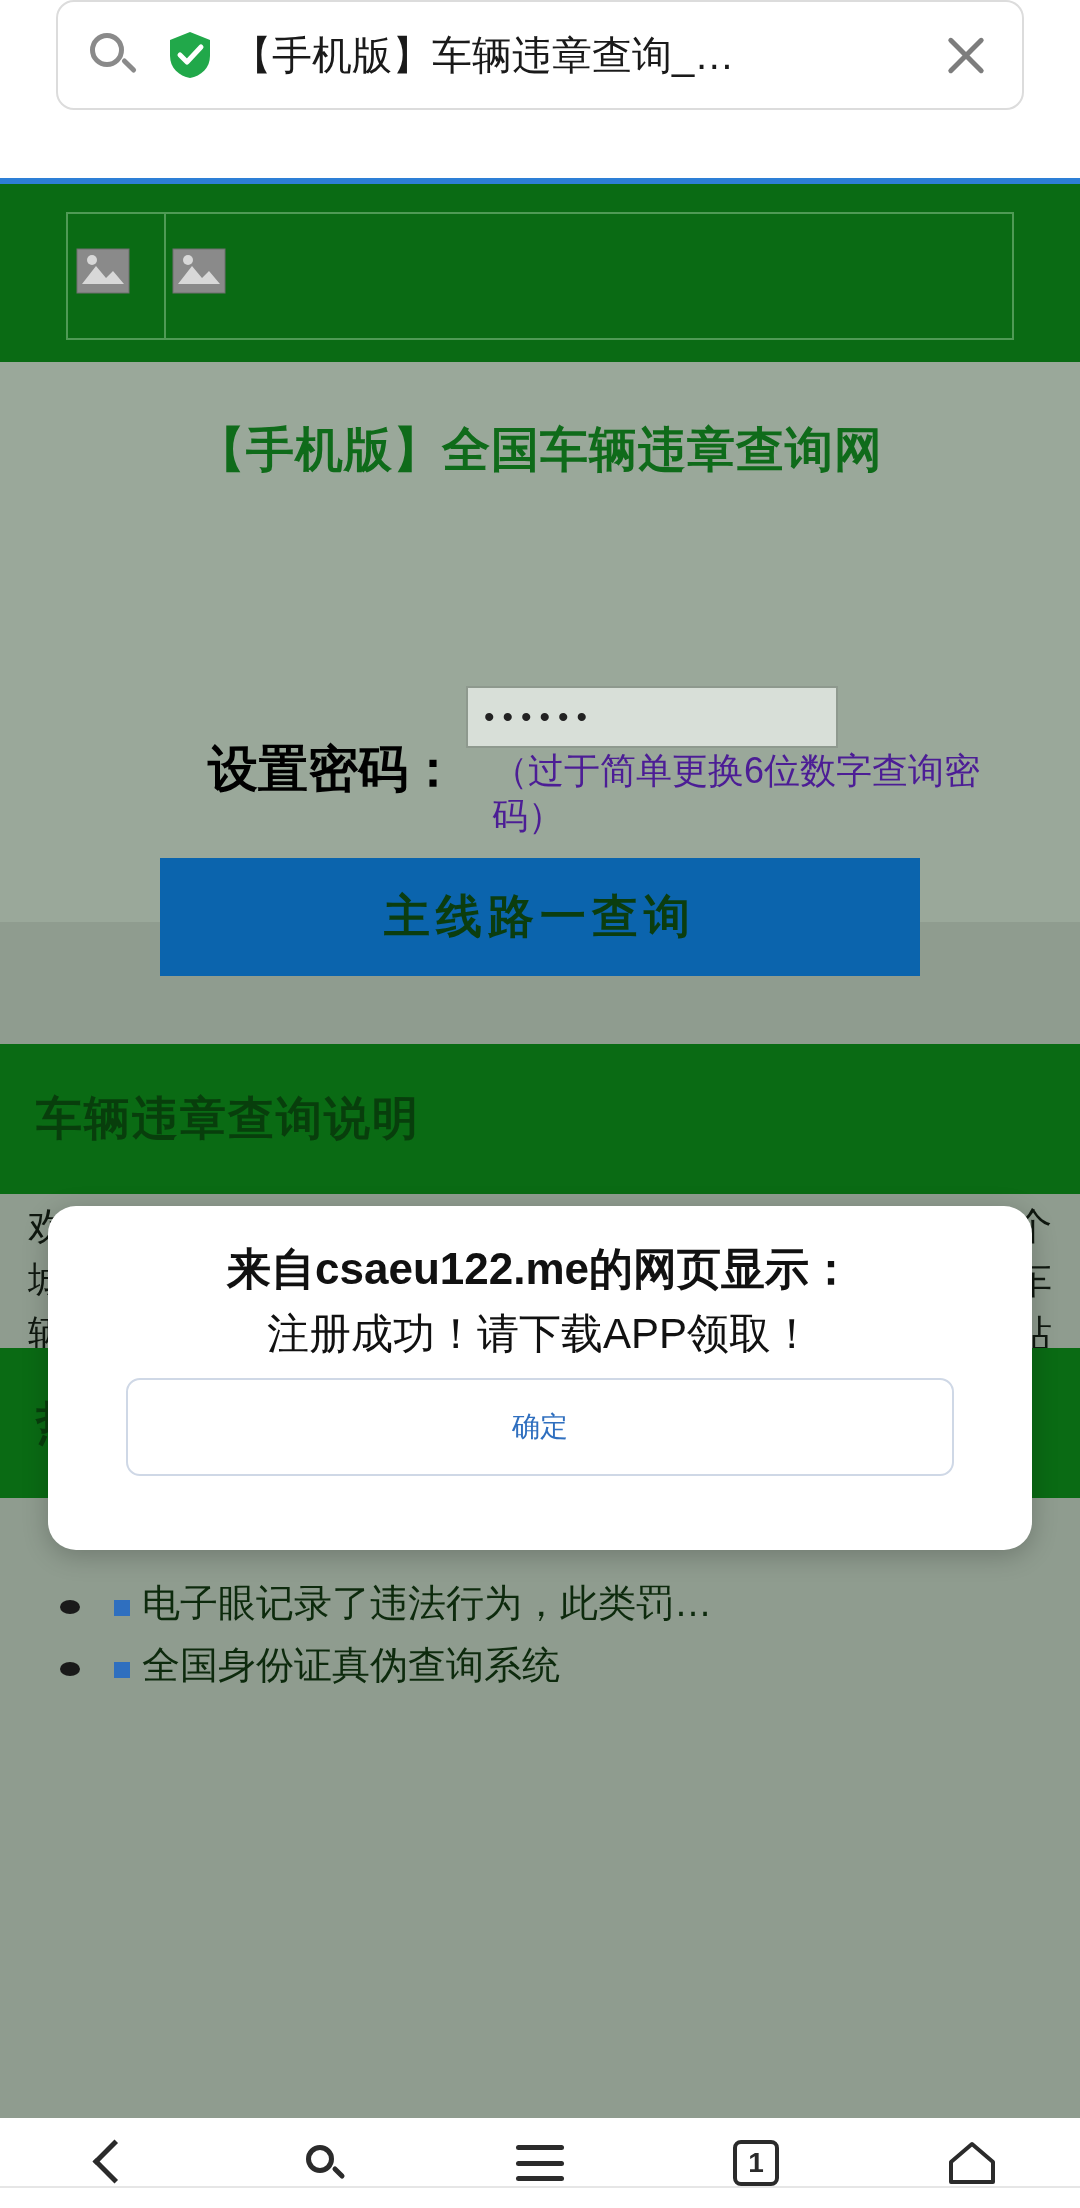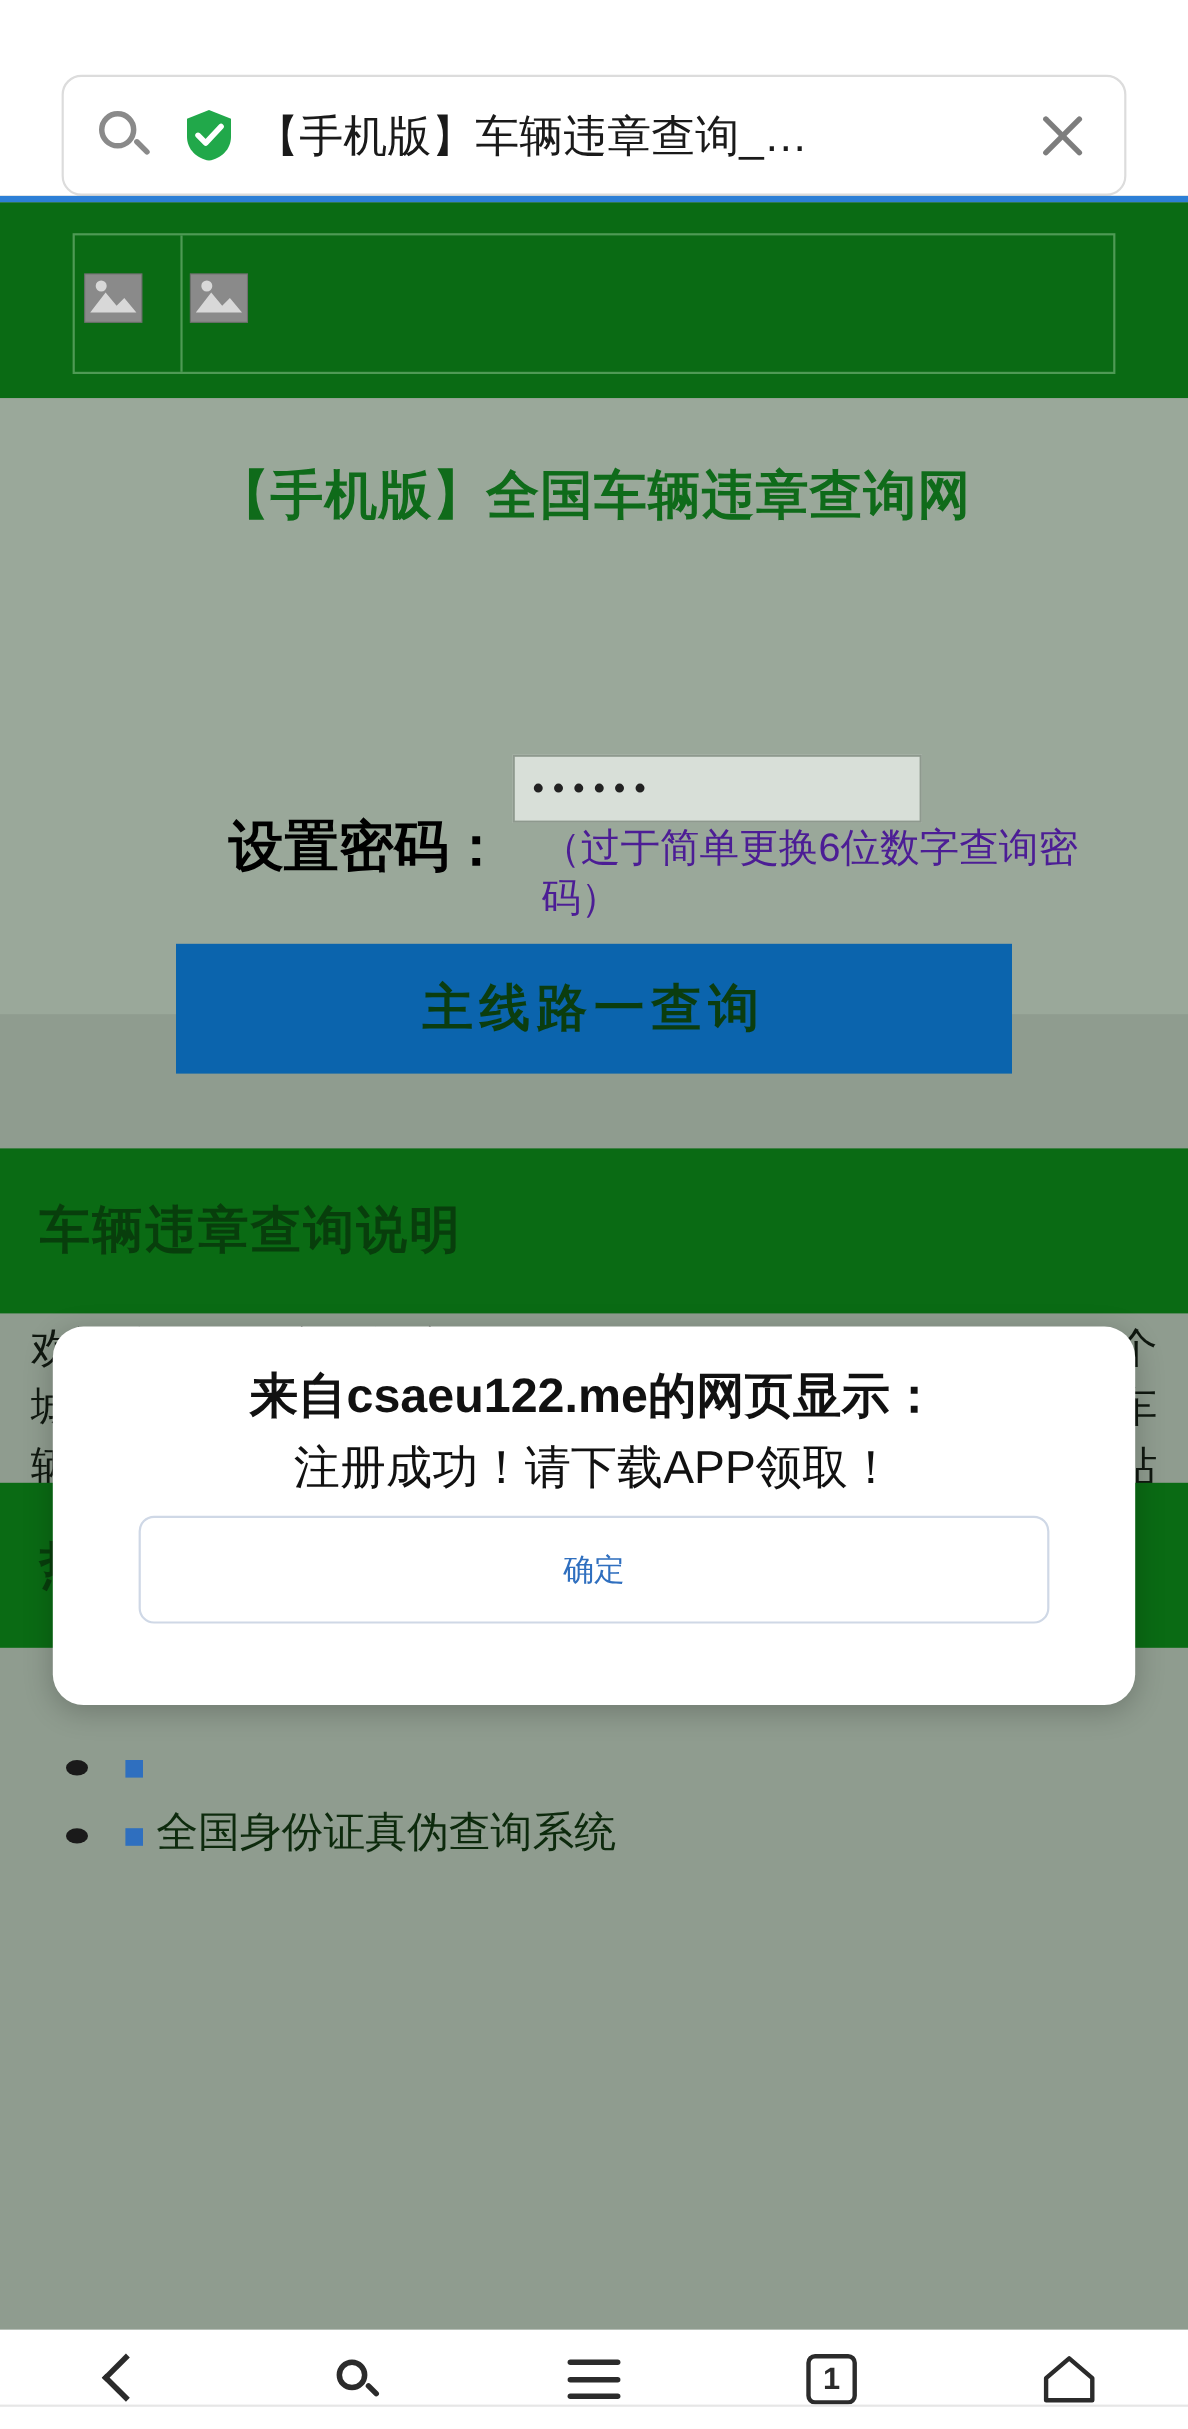--- a/index.html
+++ b/index.html
@@ -15,21 +15,21 @@
     width: 1080px; height: 2208px;
     background: #ffffff;
     overflow: hidden;
   }
 
   
   .topbar {
     position: absolute; top: 0; left: 0;
     width: 1080px; height: 178px;
     background: #ffffff;
-    display: flex; align-items: flex-end; justify-content: center;
+    display: flex; align-items: flex-start; justify-content: center;
   }
   .urlbar {
     width: 968px; height: 110px;
     border: 2px solid #dcdcdc;
     border-radius: 18px;
     background: #ffffff;
     display: flex; align-items: center;
     padding: 0 26px;
   }
   .search-ico { width: 56px; height: 56px; flex: 0 0 56px; position: relative; }
@@ -303,20 +303,21 @@
     </div>
 
     <div class="sec-header sec-2">
       <span>热点车辆交通信息</span>
     </div>
 
     <div class="listblock">
       <div class="li">
         <div class="dot"></div>
         <div class="sq"></div>
+        <div class="txt">电子眼记录了违法行为，此类罚…</div>
       </div>
       <div class="li">
         <div class="dot"></div>
         <div class="sq"></div>
         <div class="txt">全国身份证真伪查询系统</div>
       </div>
     </div>
 
   </div>
 

